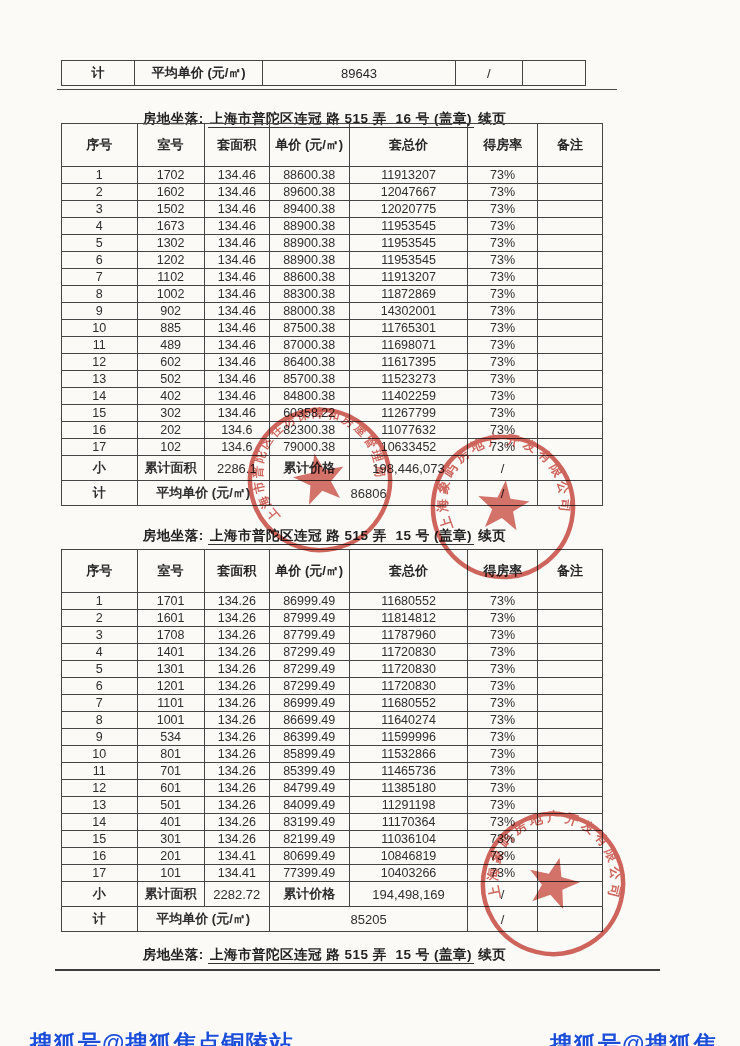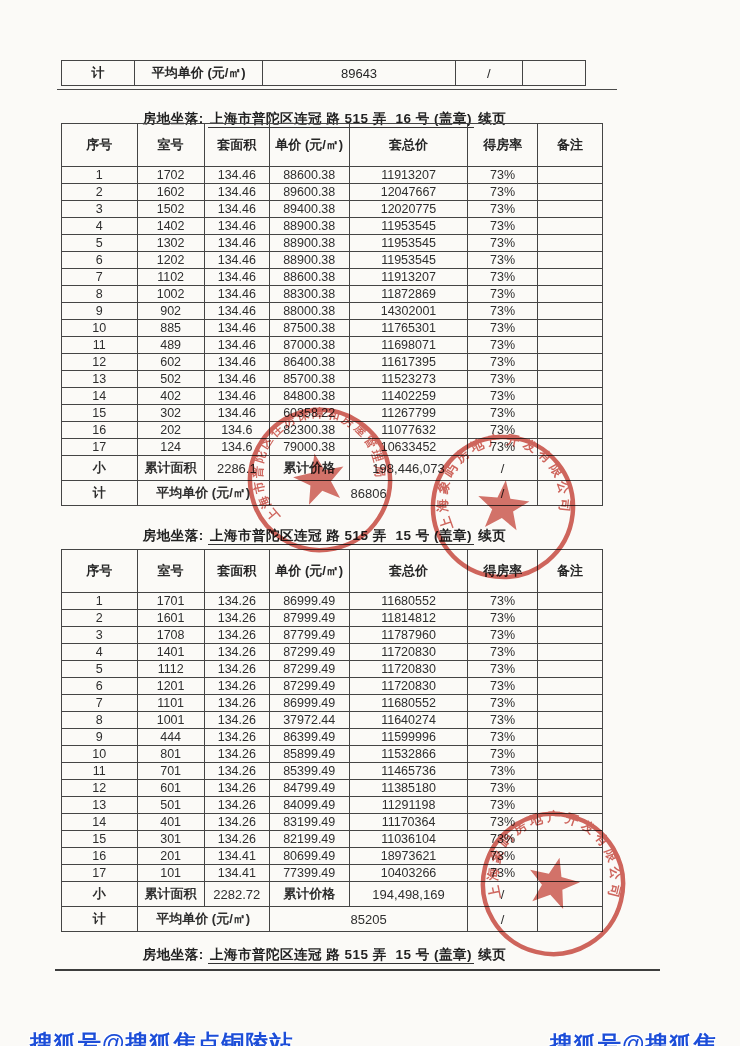--- a/index.html
+++ b/index.html
@@ -115,21 +115,21 @@
         <td>3</td>
         <td>1502</td>
         <td>134.46</td>
         <td>89400.38</td>
         <td>12020775</td>
         <td>73%</td>
         <td></td>
       </tr>
       <tr>
         <td>4</td>
-        <td>1402</td>
+        <td>1673</td>
         <td>134.46</td>
         <td>88900.38</td>
         <td>11953545</td>
         <td>73%</td>
         <td></td>
       </tr>
       <tr>
         <td>5</td>
         <td>1302</td>
         <td>134.46</td>
@@ -232,21 +232,21 @@
         <td>16</td>
         <td>202</td>
         <td>134.6</td>
         <td>82300.38</td>
         <td>11077632</td>
         <td>73%</td>
         <td></td>
       </tr>
       <tr>
         <td>17</td>
-        <td>124</td>
+        <td>102</td>
         <td>134.6</td>
         <td>79000.38</td>
         <td>10633452</td>
         <td>73%</td>
         <td></td>
       </tr>
     </tbody>
   <tfoot>
     <tr class="sumrow">
       <td class="lbl">小</td>
@@ -326,21 +326,21 @@
         <td>4</td>
         <td>1401</td>
         <td>134.26</td>
         <td>87299.49</td>
         <td>11720830</td>
         <td>73%</td>
         <td></td>
       </tr>
       <tr>
         <td>5</td>
-        <td>1112</td>
+        <td>1301</td>
         <td>134.26</td>
         <td>87299.49</td>
         <td>11720830</td>
         <td>73%</td>
         <td></td>
       </tr>
       <tr>
         <td>6</td>
         <td>1201</td>
         <td>134.26</td>
@@ -355,28 +355,28 @@
         <td>134.26</td>
         <td>86999.49</td>
         <td>11680552</td>
         <td>73%</td>
         <td></td>
       </tr>
       <tr>
         <td>8</td>
         <td>1001</td>
         <td>134.26</td>
-        <td>37972.44</td>
+        <td>86699.49</td>
         <td>11640274</td>
         <td>73%</td>
         <td></td>
       </tr>
       <tr>
         <td>9</td>
-        <td>444</td>
+        <td>534</td>
         <td>134.26</td>
         <td>86399.49</td>
         <td>11599996</td>
         <td>73%</td>
         <td></td>
       </tr>
       <tr>
         <td>10</td>
         <td>801</td>
         <td>134.26</td>
@@ -428,21 +428,21 @@
         <td>82199.49</td>
         <td>11036104</td>
         <td>73%</td>
         <td></td>
       </tr>
       <tr>
         <td>16</td>
         <td>201</td>
         <td>134.41</td>
         <td>80699.49</td>
-        <td>18973621</td>
+        <td>10846819</td>
         <td>73%</td>
         <td></td>
       </tr>
       <tr>
         <td>17</td>
         <td>101</td>
         <td>134.41</td>
         <td>77399.49</td>
         <td>10403266</td>
         <td>73%</td>

